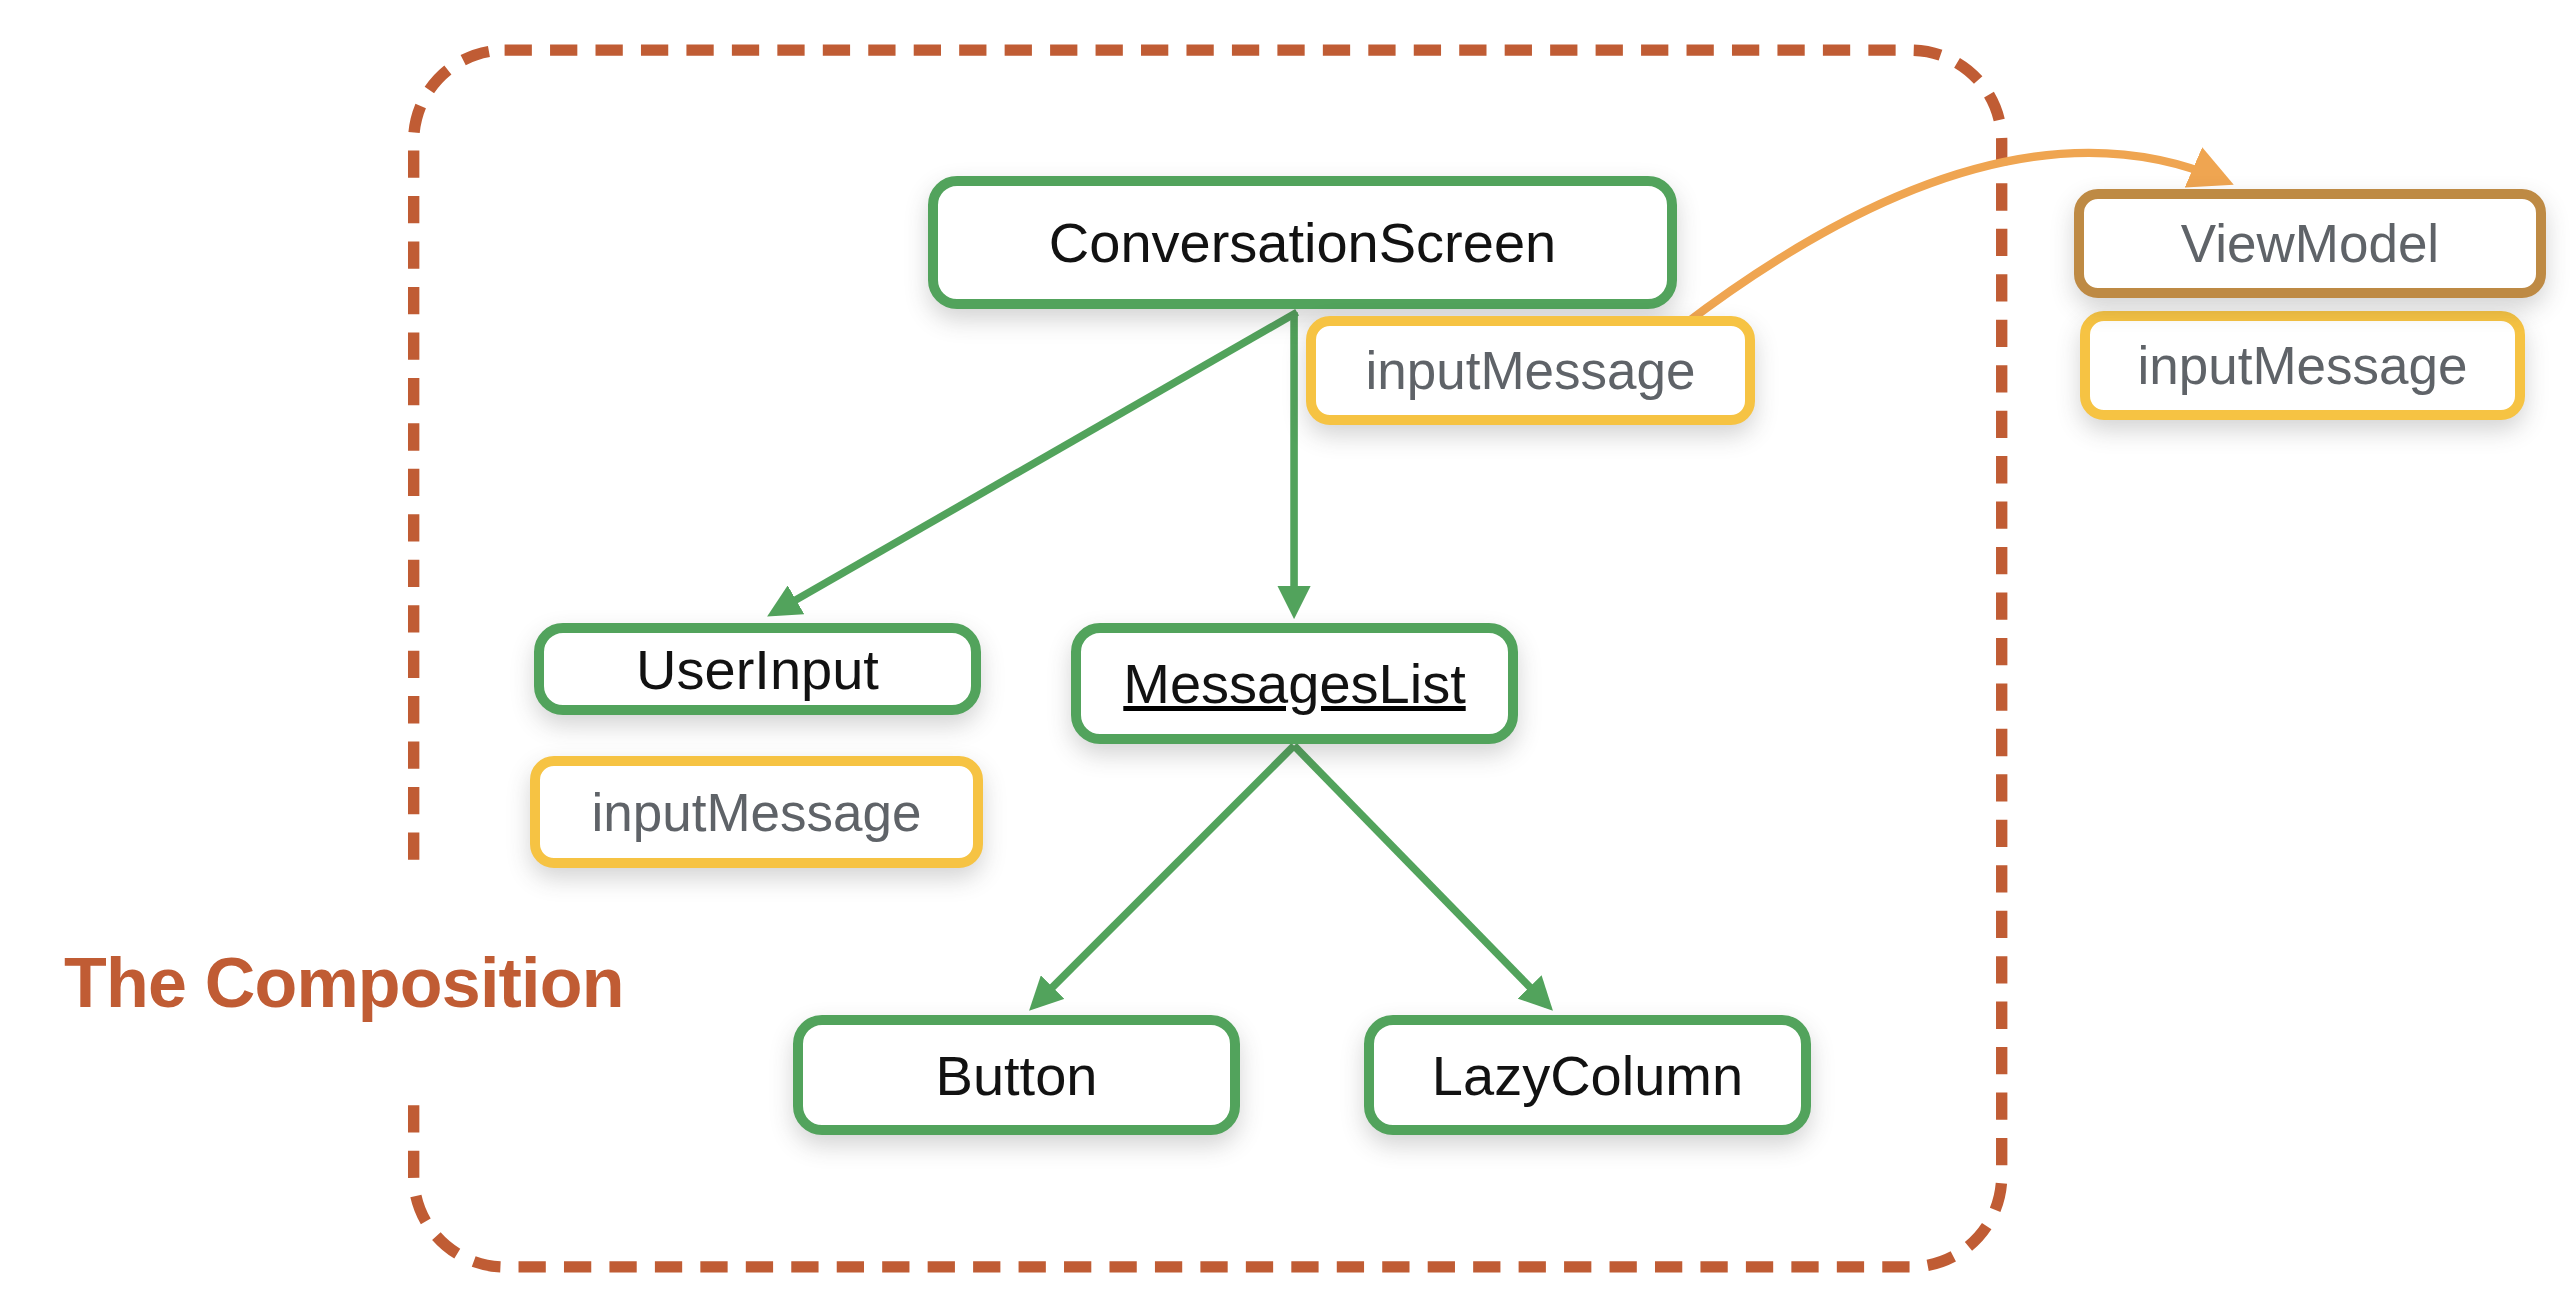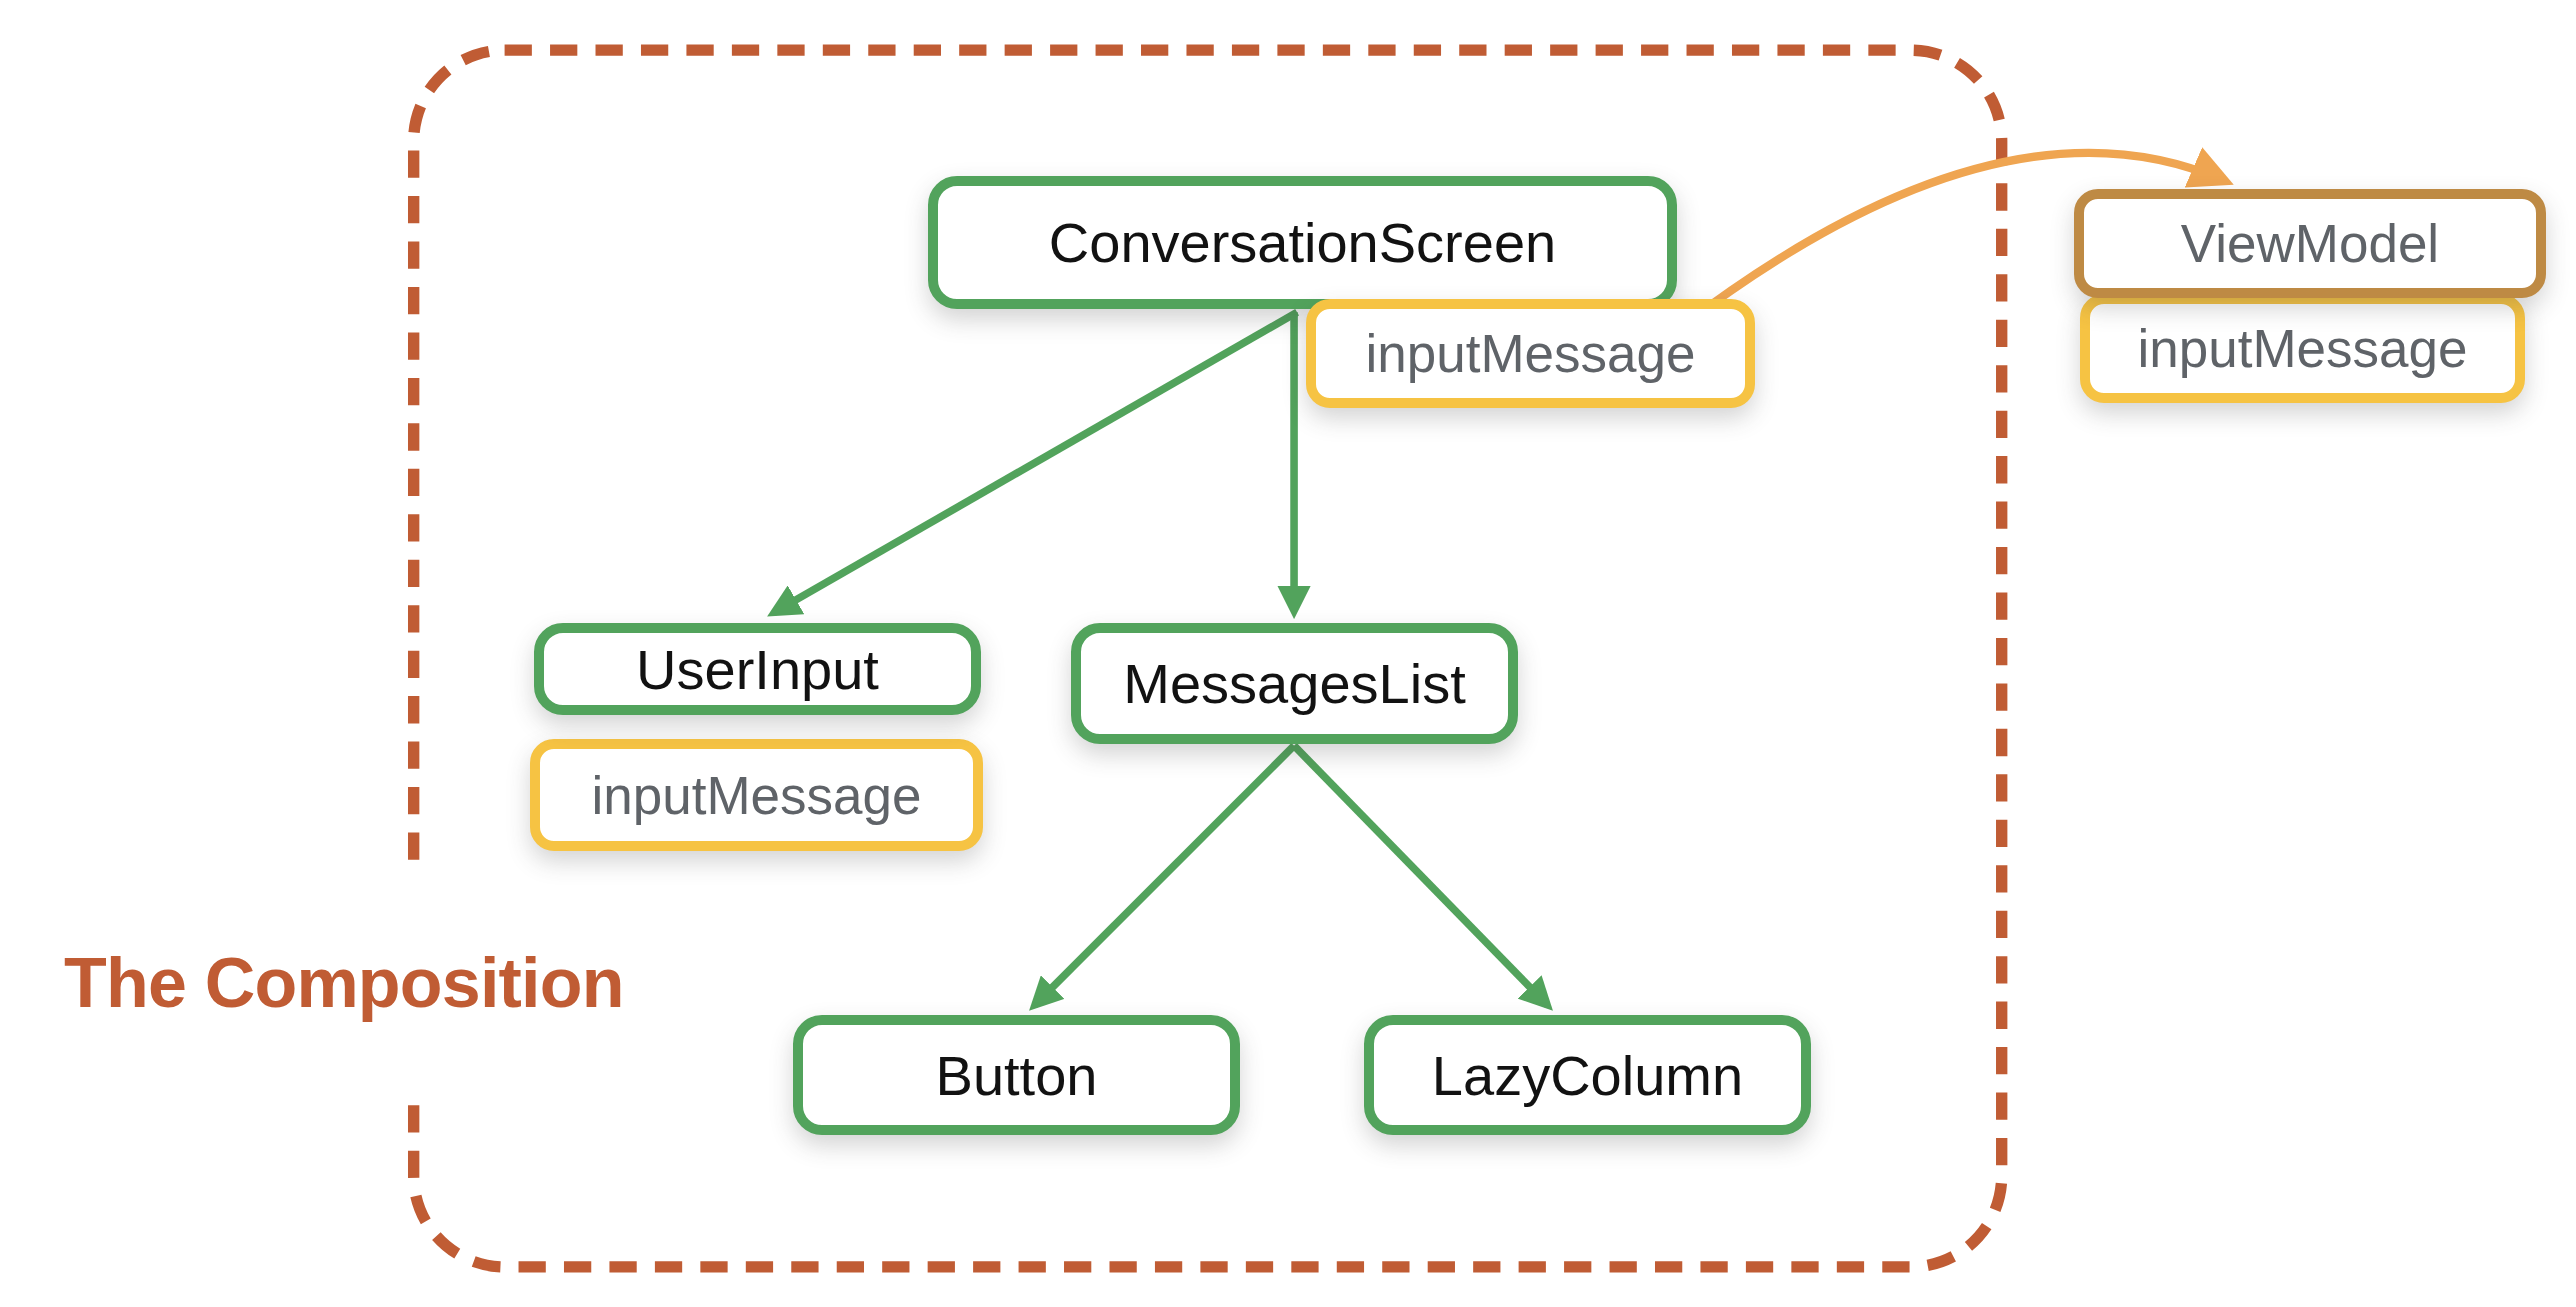--- a/index.html
+++ b/index.html
@@ -37,21 +37,21 @@
     position:absolute;
     background:#fff;
     border-radius:29px;
     display:flex;align-items:center;justify-content:center;
     box-shadow:0 10.6px 23px rgba(60,60,60,0.22);
     z-index:3;
     box-sizing:border-box;
     white-space:nowrap;
   }
   .node.composable{border:10.6px solid var(--composable-border);}
-  .node.state{border:10.6px solid var(--state-border);border-radius:24px;z-index:4;}
+  .node.state{border:10.6px solid var(--state-border);border-radius:24px;z-index:4;margin-top:17px;}
   .node.state.under{z-index:2;}
   .node.viewmodel{border:10.6px solid var(--viewmodel-border);border-radius:24px;}
   .node-label{font-size:56px;color:var(--label-dark);letter-spacing:0;}
   .node.state .node-label,.node.viewmodel .node-label{color:var(--label-gray);font-size:53px;}
   #composition-title{
     position:absolute;
     left:64px;top:943px;
     z-index:5;
     font-size:70px;font-weight:800;
     color:var(--boundary);
@@ -103,21 +103,21 @@
     <span class="node-label">ViewModel</span>
   </div>
 
   <div class="node state under" style="left:530px;top:739px;width:453px;height:112px;">
     <span class="node-label">inputMessage</span>
   </div>
   <div class="node composable" style="left:534px;top:623px;width:447px;height:92px;">
     <span class="node-label">UserInput</span>
   </div>
 
-  <div class="node composable" style="left:1071px;top:623px;width:447px;height:121px;">
+  <div class="node composable" style="left:1071px;top:623px;width:447px;height:121px;text-decoration:underline;">
     <span class="node-label">MessagesList</span>
   </div>
 
   <div class="node composable" style="left:793px;top:1015px;width:447px;height:120px;">
     <span class="node-label">Button</span>
   </div>
 
   <div class="node composable" style="left:1364px;top:1015px;width:447px;height:120px;">
     <span class="node-label">LazyColumn</span>
   </div>

